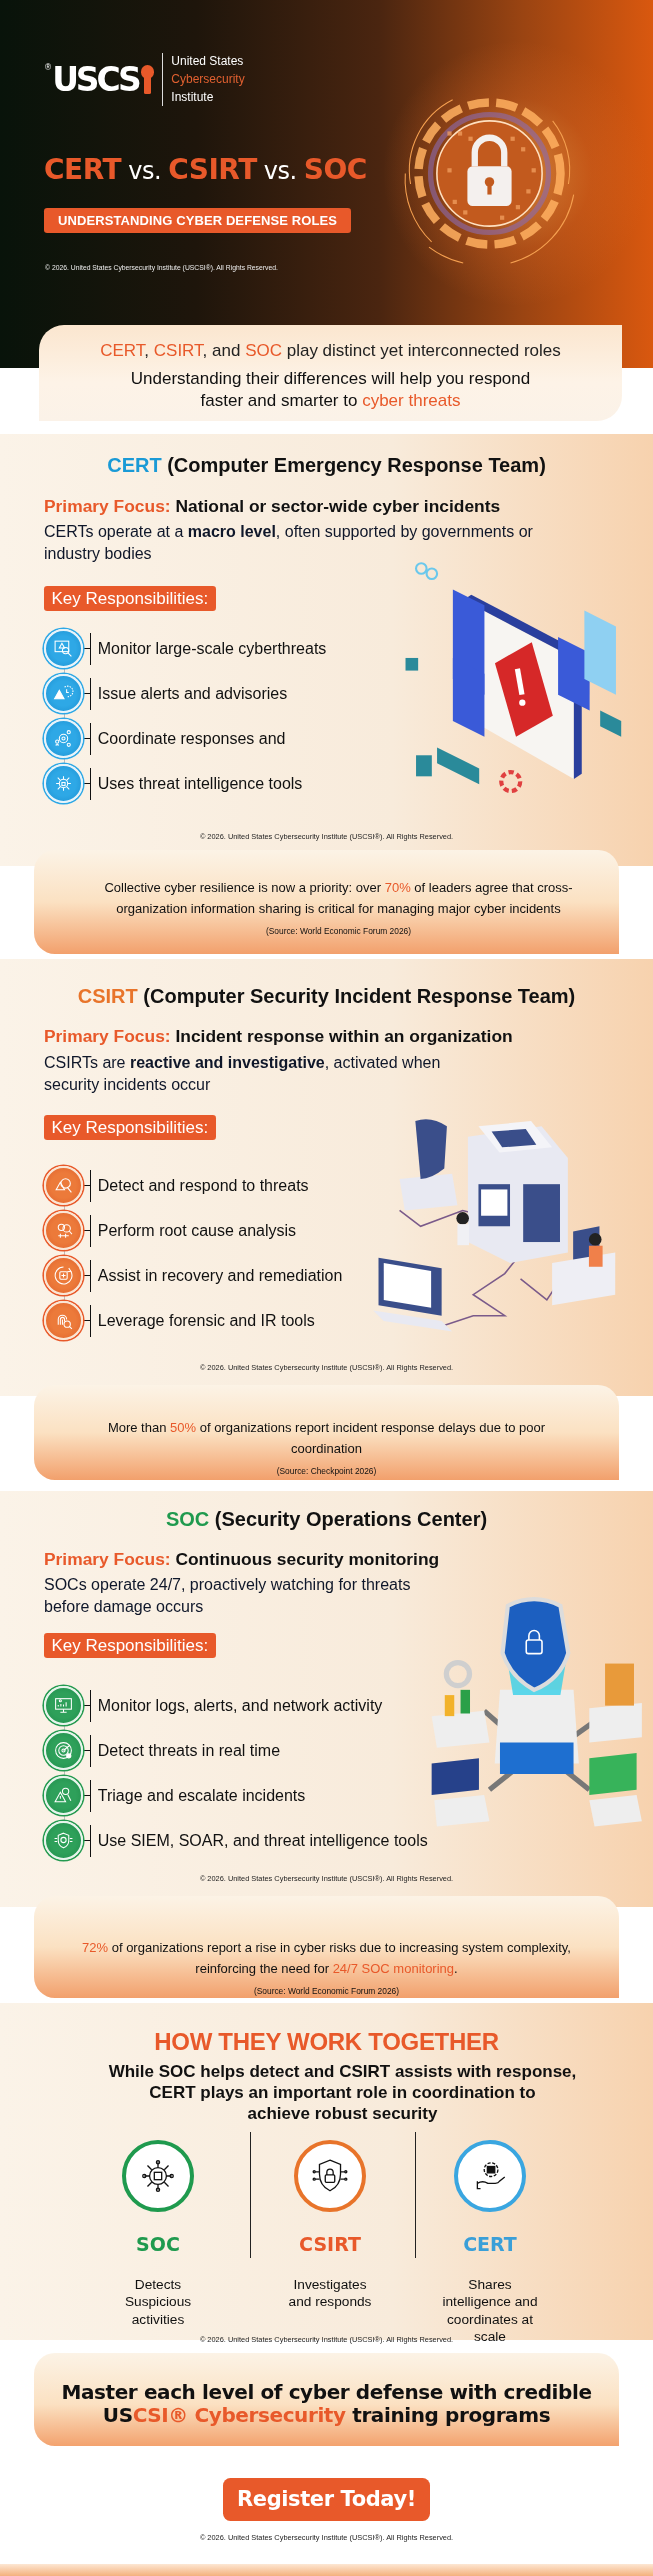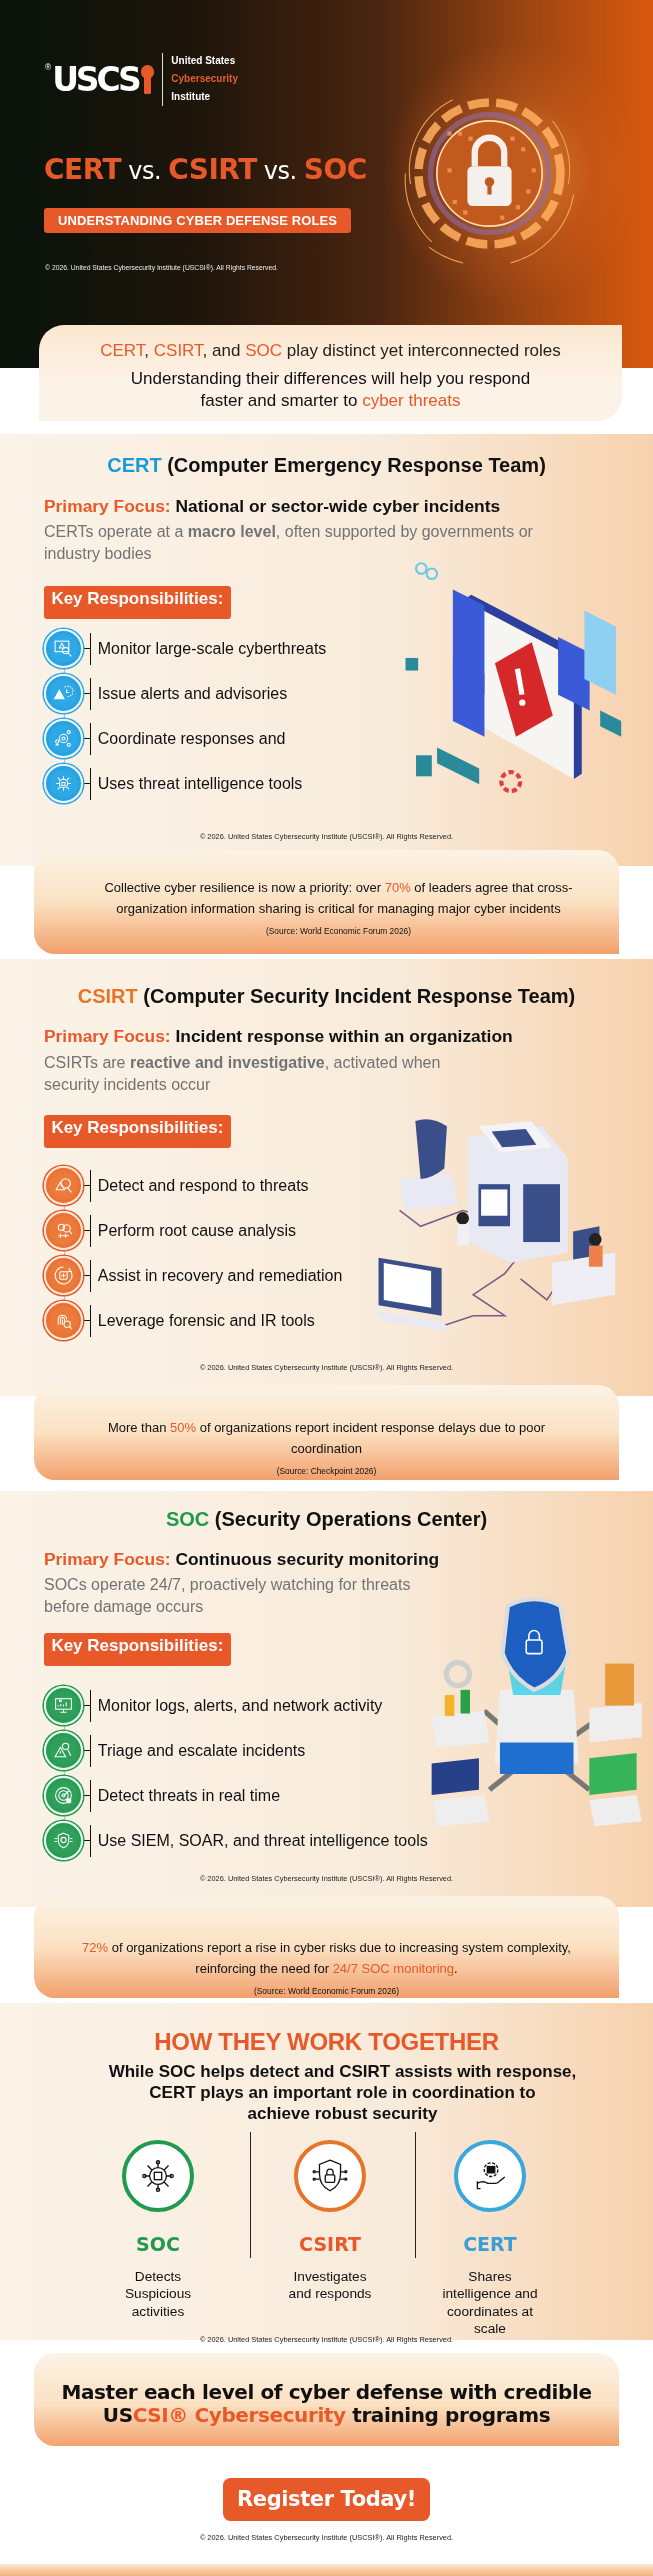--- a/index.html
+++ b/index.html
@@ -11,21 +11,21 @@
     background: linear-gradient(90deg, #08130a 0%, #1e150b 30%, #4a2510 58%, #9a4412 80%, #d9580f 100%); overflow: hidden; }
   .hero-glow { position: absolute; left: 379px; top: 42px; width: 274px; height: 263px; border-radius: 50%;
     background: radial-gradient(circle, rgba(255,180,90,0.55) 0%, rgba(230,110,40,0.25) 40%, rgba(0,0,0,0) 70%); }
   .logo { position: absolute; left: 45px; top: 52px; display: flex; align-items: center; }
   .logo-reg { color: #fff; font-size: 8.4px; align-self: flex-start; margin-top: 9.5px; margin-right: 1.1px; }
   .logo-mark { color: #fff; font-weight: 900; font-size: 33px; letter-spacing: -3.2px; font-family: "DejaVu Sans", sans-serif; line-height: 1; }
   .logo-key { width: 13.7px; height: 28px; margin-left: 2.1px; position: relative; }
   .logo-key::before { content: ""; position: absolute; left: 0; top: 0; width: 13.7px; height: 13.7px; border-radius: 50%; background: #e8592a; }
   .logo-key::after { content: ""; position: absolute; left: 3.2px; top: 9.5px; width: 7.4px; height: 19px; background: #e8592a; border-radius: 0 0 1.6px 1.6px; }
   .logo-divider { width: 1.1px; height: 53px; background: #ddd; margin: 0 8.4px 0 7.4px; }
-  .logo-text { font-size: 10px; line-height: 18px; color: #fff; font-weight: 700; }
+  .logo-text { font-size: 12px; line-height: 18px; color: #fff; font-weight: 400; }
   .logo-text .mid { color: #e06030; }
   .hero-title { position: absolute; left: 44px; top: 153px; font-size: 28px; font-weight: 900; color: #e8592a; letter-spacing: -0.5px; font-family: "DejaVu Sans", sans-serif; }
   .hero-title .vs { color: #fff; font-weight: 400; font-size: 24px; }
   .hero-badge { position: absolute; left: 44px; top: 208px; width: 307px; height: 25px; background: #e8592a; border-radius: 3.2px;
     color: #fff; font-weight: 700; font-size: 13px; line-height: 25px; text-align: center; letter-spacing: 0.1px; }
   .hero-copy { position: absolute; left: 45px; top: 264px; color: #eee; font-size: 6.8px; }
   .lock-wrap { position: absolute; left: 379px; top: 63px; width: 221px; height: 221px; }
 
   
   .intro-card { position: absolute; left: 39px; top: 325px; width: 583px; height: 96px;
@@ -34,23 +34,23 @@
   .intro-line1 .o { color: #e8592a; }
   .intro-line2 { margin-top: 7.4px; font-size: 17px; line-height: 22px; color: #111; }
   .intro-line2 .o { color: #e8592a; margin-top: 12px; }
 
   
   .section { position: absolute; left: 0; width: 653px; background: linear-gradient(90deg, #fbf3e8 0%, #f8ebdb 60%, #f7d2ae 100%); }
   .sec-title { position: absolute; left: 0; width: 653px; text-align: center; font-size: 20px; font-weight: 700; color: #111; }
   .sec-title .abbr { font-weight: 900; }
   .focus { position: absolute; left: 44px; font-size: 17.4px; font-weight: 700; color: #111; }
   .focus .lbl { color: #e8592a; }
-  .desc { position: absolute; left: 44px; font-size: 16px; line-height: 22px; color: #737373; width: 516px; }
+  .desc { position: absolute; left: 44px; font-size: 16px; line-height: 22px; color: #0f172a; width: 516px; }
   .desc b { font-weight: 700; }
-  .kr { position: absolute; left: 44px; height: 33px; background: #e8592a; border-radius: 3.2px; color: #fff; font-size: 17px; line-height: 25px; padding: 0 7.4px; font-weight: 700; }
+  .kr { position: absolute; left: 44px; height: 25px; background: #e8592a; border-radius: 3.2px; color: #fff; font-size: 17px; line-height: 25px; padding: 0 7.4px; font-weight: 400; }
   .resp-list { position: absolute; left: 44px; }
   .resp { position: relative; height: 45px; display: flex; align-items: center; }
   .resp-icon { width: 39px; height: 39px; border-radius: 50%; display: flex; align-items: center; justify-content: center; position: relative; z-index: 2; }
   .resp-icon svg { width: 21px; height: 21px; }
   .blue .resp-icon { background: radial-gradient(circle, #2ea8e6 50%, #1b8fd0 100%); border: 2.1px solid #e8f4fb; box-shadow: 0 0 0 1.6px #2ea8e6; }
   .orange .resp-icon { background: radial-gradient(circle, #ec7a3a 50%, #e0602a 100%); border: 2.1px solid #fbe6d5; box-shadow: 0 0 0 1.6px #e8592a; }
   .green .resp-icon { background: radial-gradient(circle, #2ea05a 50%, #1f8c4a 100%); border: 2.1px solid #e6f5ec; box-shadow: 0 0 0 1.6px #249a50; }
   .resp-conn { width: 7.4px; height: 1.1px; background: #111; }
   .resp-bar { width: 1.1px; height: 32px; background: #111; margin-right: 6.3px; }
   .resp-text { font-size: 16px; color: #111; }
@@ -67,21 +67,21 @@
   
   .illus { position: absolute; }
 
   
   .tog-title { position: absolute; top: 2028px; left: 0; width: 653px; text-align: center; font-size: 24px; font-weight: 900; color: #e8592a; font-family: Liberation Sans, sans-serif; letter-spacing: -0.3px; }
   .tog-sub { position: absolute; top: 2061px; left: 16px; width: 653px; text-align: center; font-size: 17px; line-height: 21px; font-weight: 700; color: #111; }
   .tog-col { position: absolute; top: 2140px; width: 168px; text-align: center; }
   .tog-ring { width: 72px; height: 72px; border-radius: 50%; margin: 0 auto; background: #fff; display: flex; align-items: center; justify-content: center; }
   .tog-ring svg { width: 40px; height: 40px; }
   .tog-name { margin-top: 21px; font-size: 19px; font-weight: 900; font-family: "DejaVu Sans", sans-serif; }
-  .tog-desc { margin-top: 13px; font-size: 13.7px; line-height: 17.4px; color: #111; }
+  .tog-desc { margin-top: 21px; font-size: 13.7px; line-height: 17.4px; color: #111; }
   .tog-divider { position: absolute; top: 2132px; width: 1.1px; height: 126px; background: #222; }
 
   
   .cta-card { position: absolute; left: 34px; top: 2353px; width: 585px; height: 93px; background: linear-gradient(180deg, #fcf3e6 0%, #fbe1c2 55%, #f3a26e 100%); border-radius: 21px 21px 0 21px; text-align: center; }
   .cta-text { margin-top: 28px; font-size: 20px; line-height: 23px; font-weight: 900; color: #111; font-family: "DejaVu Sans", sans-serif; letter-spacing: -0.4px; }
   .cta-text .o { color: #e8592a; }
   .cta-btn { position: absolute; left: 223px; top: 2478px; width: 207px; height: 43px; background: #e8592a; border-radius: 7.4px; color: #fff; font-weight: 900; font-size: 21px; line-height: 43px; text-align: center; font-family: "DejaVu Sans", sans-serif; letter-spacing: -0.4px; border: none; cursor: pointer; }
   .bottom-bar { position: absolute; left: 0; top: 2564px; width: 653px; height: 11.6px; background: linear-gradient(180deg, #fde7d3, #f4b17c); }
 </style>
 </head>
@@ -344,43 +344,43 @@
           <circle cx="14" cy="11" r="2"></circle>
         </svg>
       </div>
     <div class="resp-conn"></div>
       <div class="resp-bar"></div>
     <div class="resp-text">Monitor logs, alerts, and network activity</div>
   </div>
   <div class="resp">
     <div class="resp-icon">
         <svg viewBox="0 0 40 40" fill="none" stroke="#fff" stroke-width="2">
-          <path d="M14 14 l10 18 h-20 z"></path>
-          <path d="M14 21 v5"></path>
-          <circle cx="24" cy="12" r="6"></circle>
-          <path d="M28 18 l6 12"></path>
-        </svg>
-      </div>
-    <div class="resp-conn"></div>
-      <div class="resp-bar"></div>
-    <div class="resp-text">Triage and escalate incidents</div>
-  </div>
-  <div class="resp">
-    <div class="resp-icon">
-        <svg viewBox="0 0 40 40" fill="none" stroke="#fff" stroke-width="2">
           <circle cx="20" cy="20" r="15"></circle>
           <circle cx="20" cy="20" r="9"></circle>
           <circle cx="20" cy="20" r="3"></circle>
           <path d="M20 20 l12 -10"></path>
           <circle cx="30" cy="30" r="4" fill="#fff"></circle>
         </svg>
       </div>
     <div class="resp-conn"></div>
       <div class="resp-bar"></div>
     <div class="resp-text">Detect threats in real time</div>
+  </div>
+  <div class="resp">
+    <div class="resp-icon">
+        <svg viewBox="0 0 40 40" fill="none" stroke="#fff" stroke-width="2">
+          <path d="M14 14 l10 18 h-20 z"></path>
+          <path d="M14 21 v5"></path>
+          <circle cx="24" cy="12" r="6"></circle>
+          <path d="M28 18 l6 12"></path>
+        </svg>
+      </div>
+    <div class="resp-conn"></div>
+      <div class="resp-bar"></div>
+    <div class="resp-text">Triage and escalate incidents</div>
   </div>
   <div class="resp">
     <div class="resp-icon">
         <svg viewBox="0 0 40 40" fill="none" stroke="#fff" stroke-width="2">
           <path d="M20 6 l10 4 v10 q0 10 -10 14 q-10 -4 -10 -14 v-10 z"></path>
           <circle cx="20" cy="19" r="5"></circle>
           <path d="M3 16 h5 M3 22 h5 M32 16 h5 M32 22 h5"></path>
         </svg>
       </div>
     <div class="resp-conn"></div>

